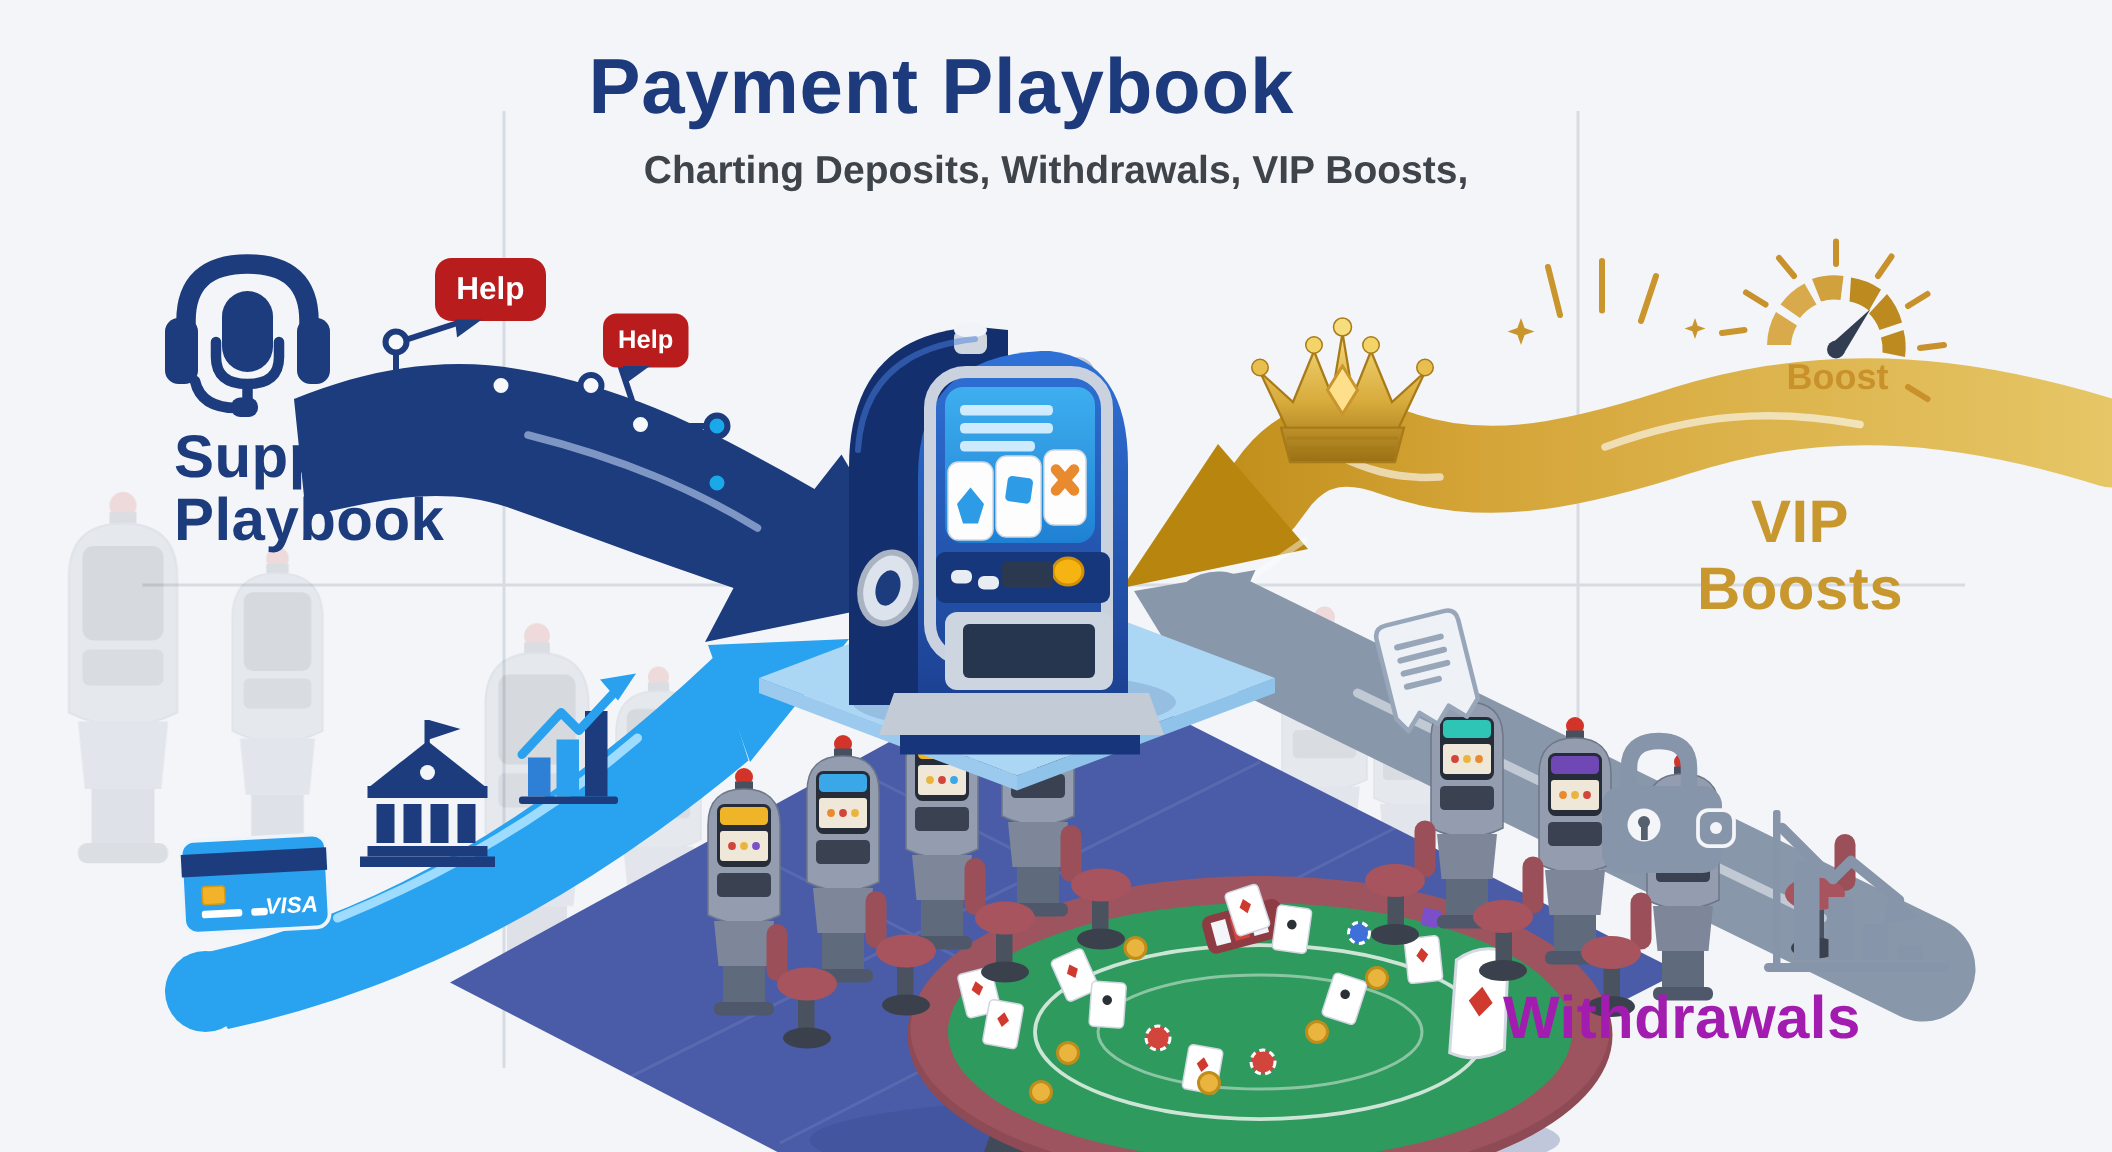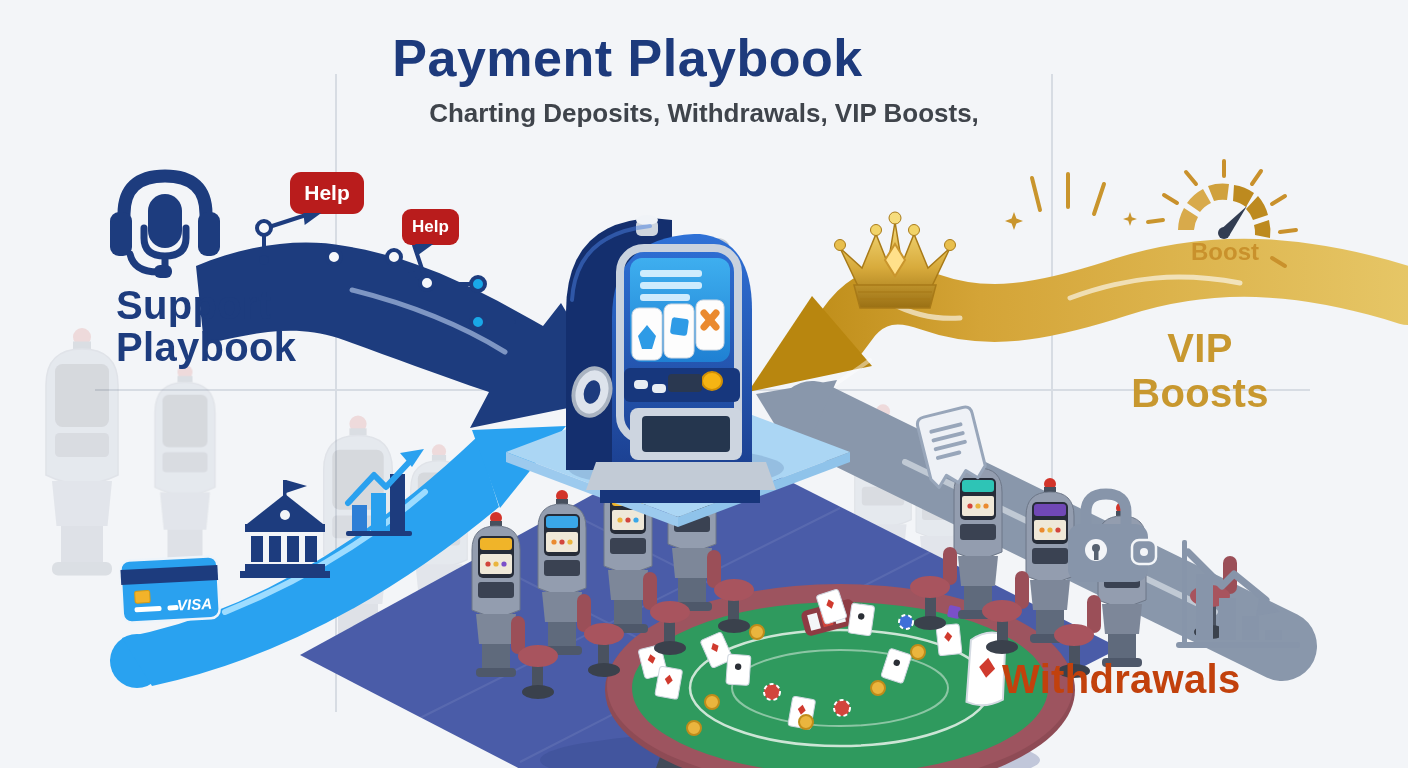--- a/index.html
+++ b/index.html
@@ -5,21 +5,21 @@
   html,body{margin:0;padding:0;}
   body{font-family:"Liberation Sans", sans-serif;}
   #canvas{position:relative;width:1408px;height:768px;background:#f3f5f8;overflow:hidden;}
   .abs{position:absolute;}
   .title{top:28px;left:0;width:1255px;text-align:center;font-size:52px;font-weight:bold;color:#1d3a7c;letter-spacing:.5px;}
   .subtitle{top:98px;left:0;width:1408px;text-align:center;font-size:26px;font-weight:600;color:#3f444b;line-height:1.18;}
   .q-label{font-weight:bold;font-size:40px;letter-spacing:.3px;}
   .support-label{left:116px;top:285px;color:#1d3c7e;line-height:1.04;}
   .vip-label{left:1095px;top:302px;width:210px;text-align:center;color:#c8982f;margin-top:24px;}
   .deposits-label{left:210px;top:657px;color:#2aa1ef;}
-  .withdrawals-label{left:1002px;top:657px;color:#c2410c;}
+  .withdrawals-label{left:1002px;top:657px;color:#a21caf;}
   .boost-label{left:1160px;top:238px;width:130px;text-align:center;font-size:24px;font-weight:bold;color:#c9912c;}
   .bubble{background:#b91c1c;color:#fff;font-weight:bold;text-align:center;border-radius:11px;}
   .bubble::after{content:"";position:absolute;left:12px;bottom:-11px;width:0;height:0;border-style:solid;
     border-width:12px 14px 0 4px;border-color:#1d3f80 transparent transparent transparent;transform:skewX(-12deg);}
   .bubble1{left:290px;top:172px;width:74px;height:42px;font-size:21px;line-height:42px;}
   .bubble2{left:402px;top:209px;width:57px;height:36px;font-size:17px;line-height:36px;border-radius:9px;}
   .visa{left:158px;top:596px;width:54px;text-align:right;font-size:15px;font-style:italic;font-weight:bold;color:#fff;transform:rotate(-3deg);}
 </style>
 </head>
 <body>

